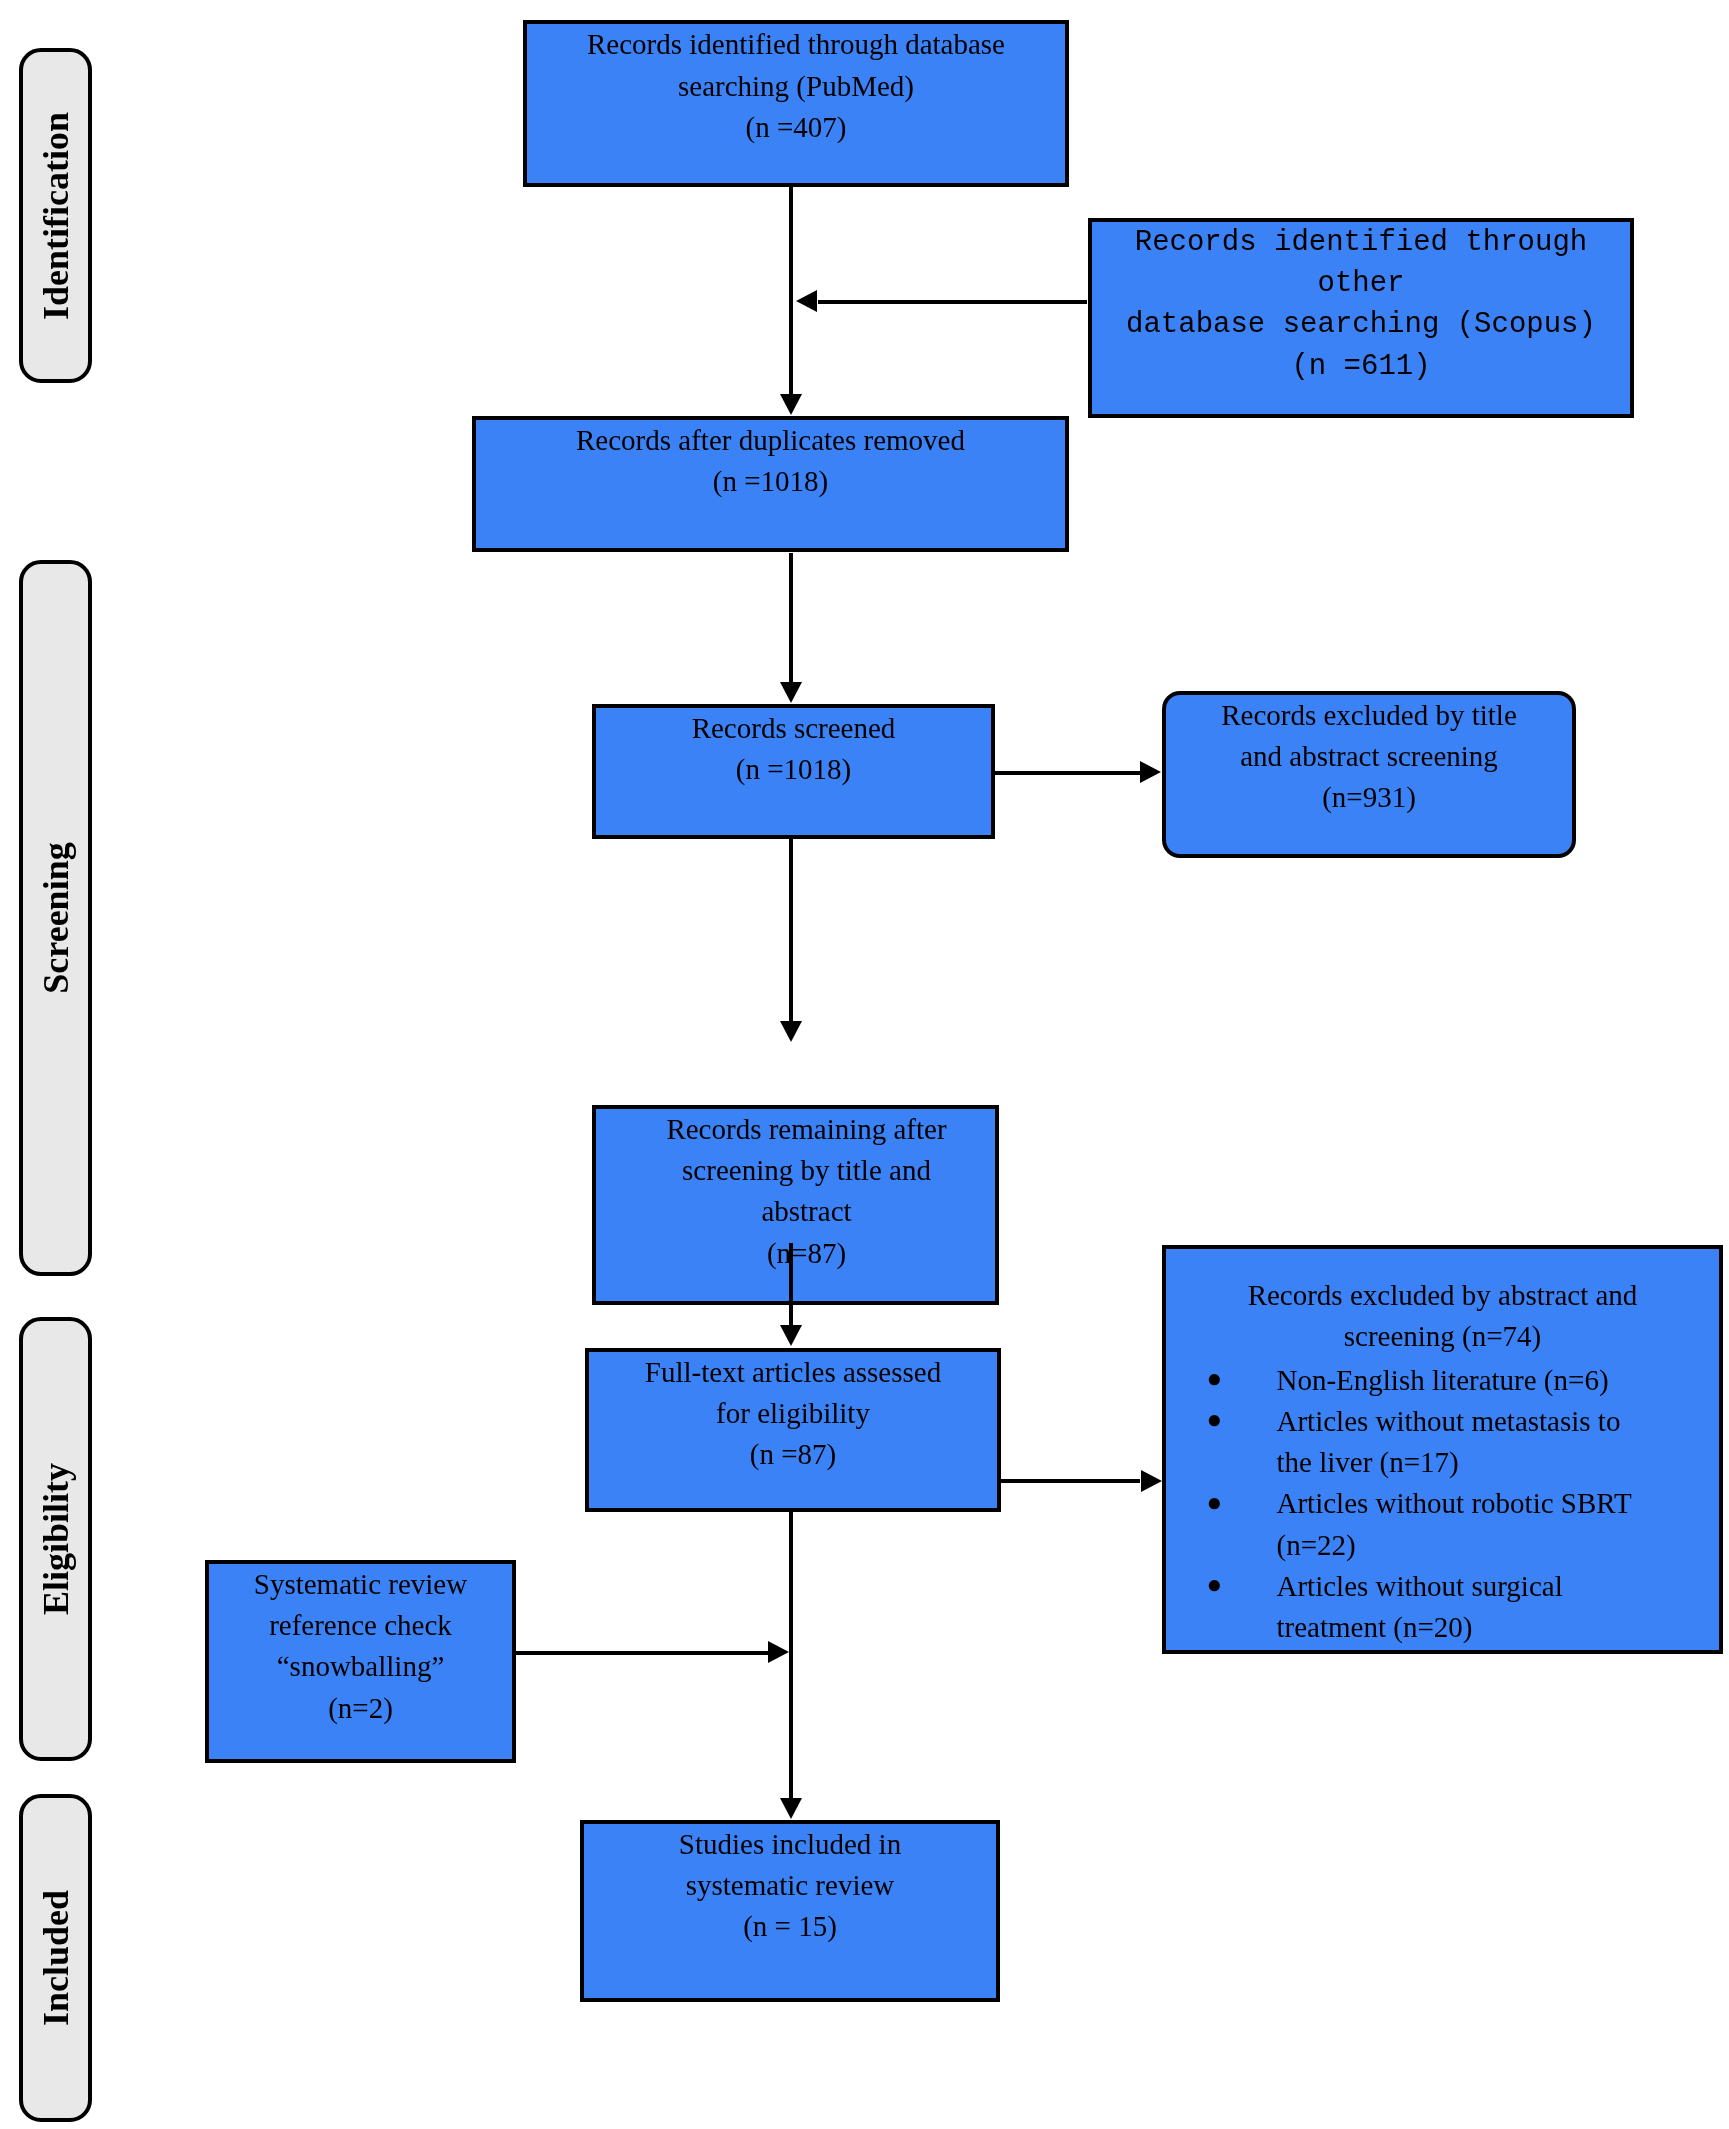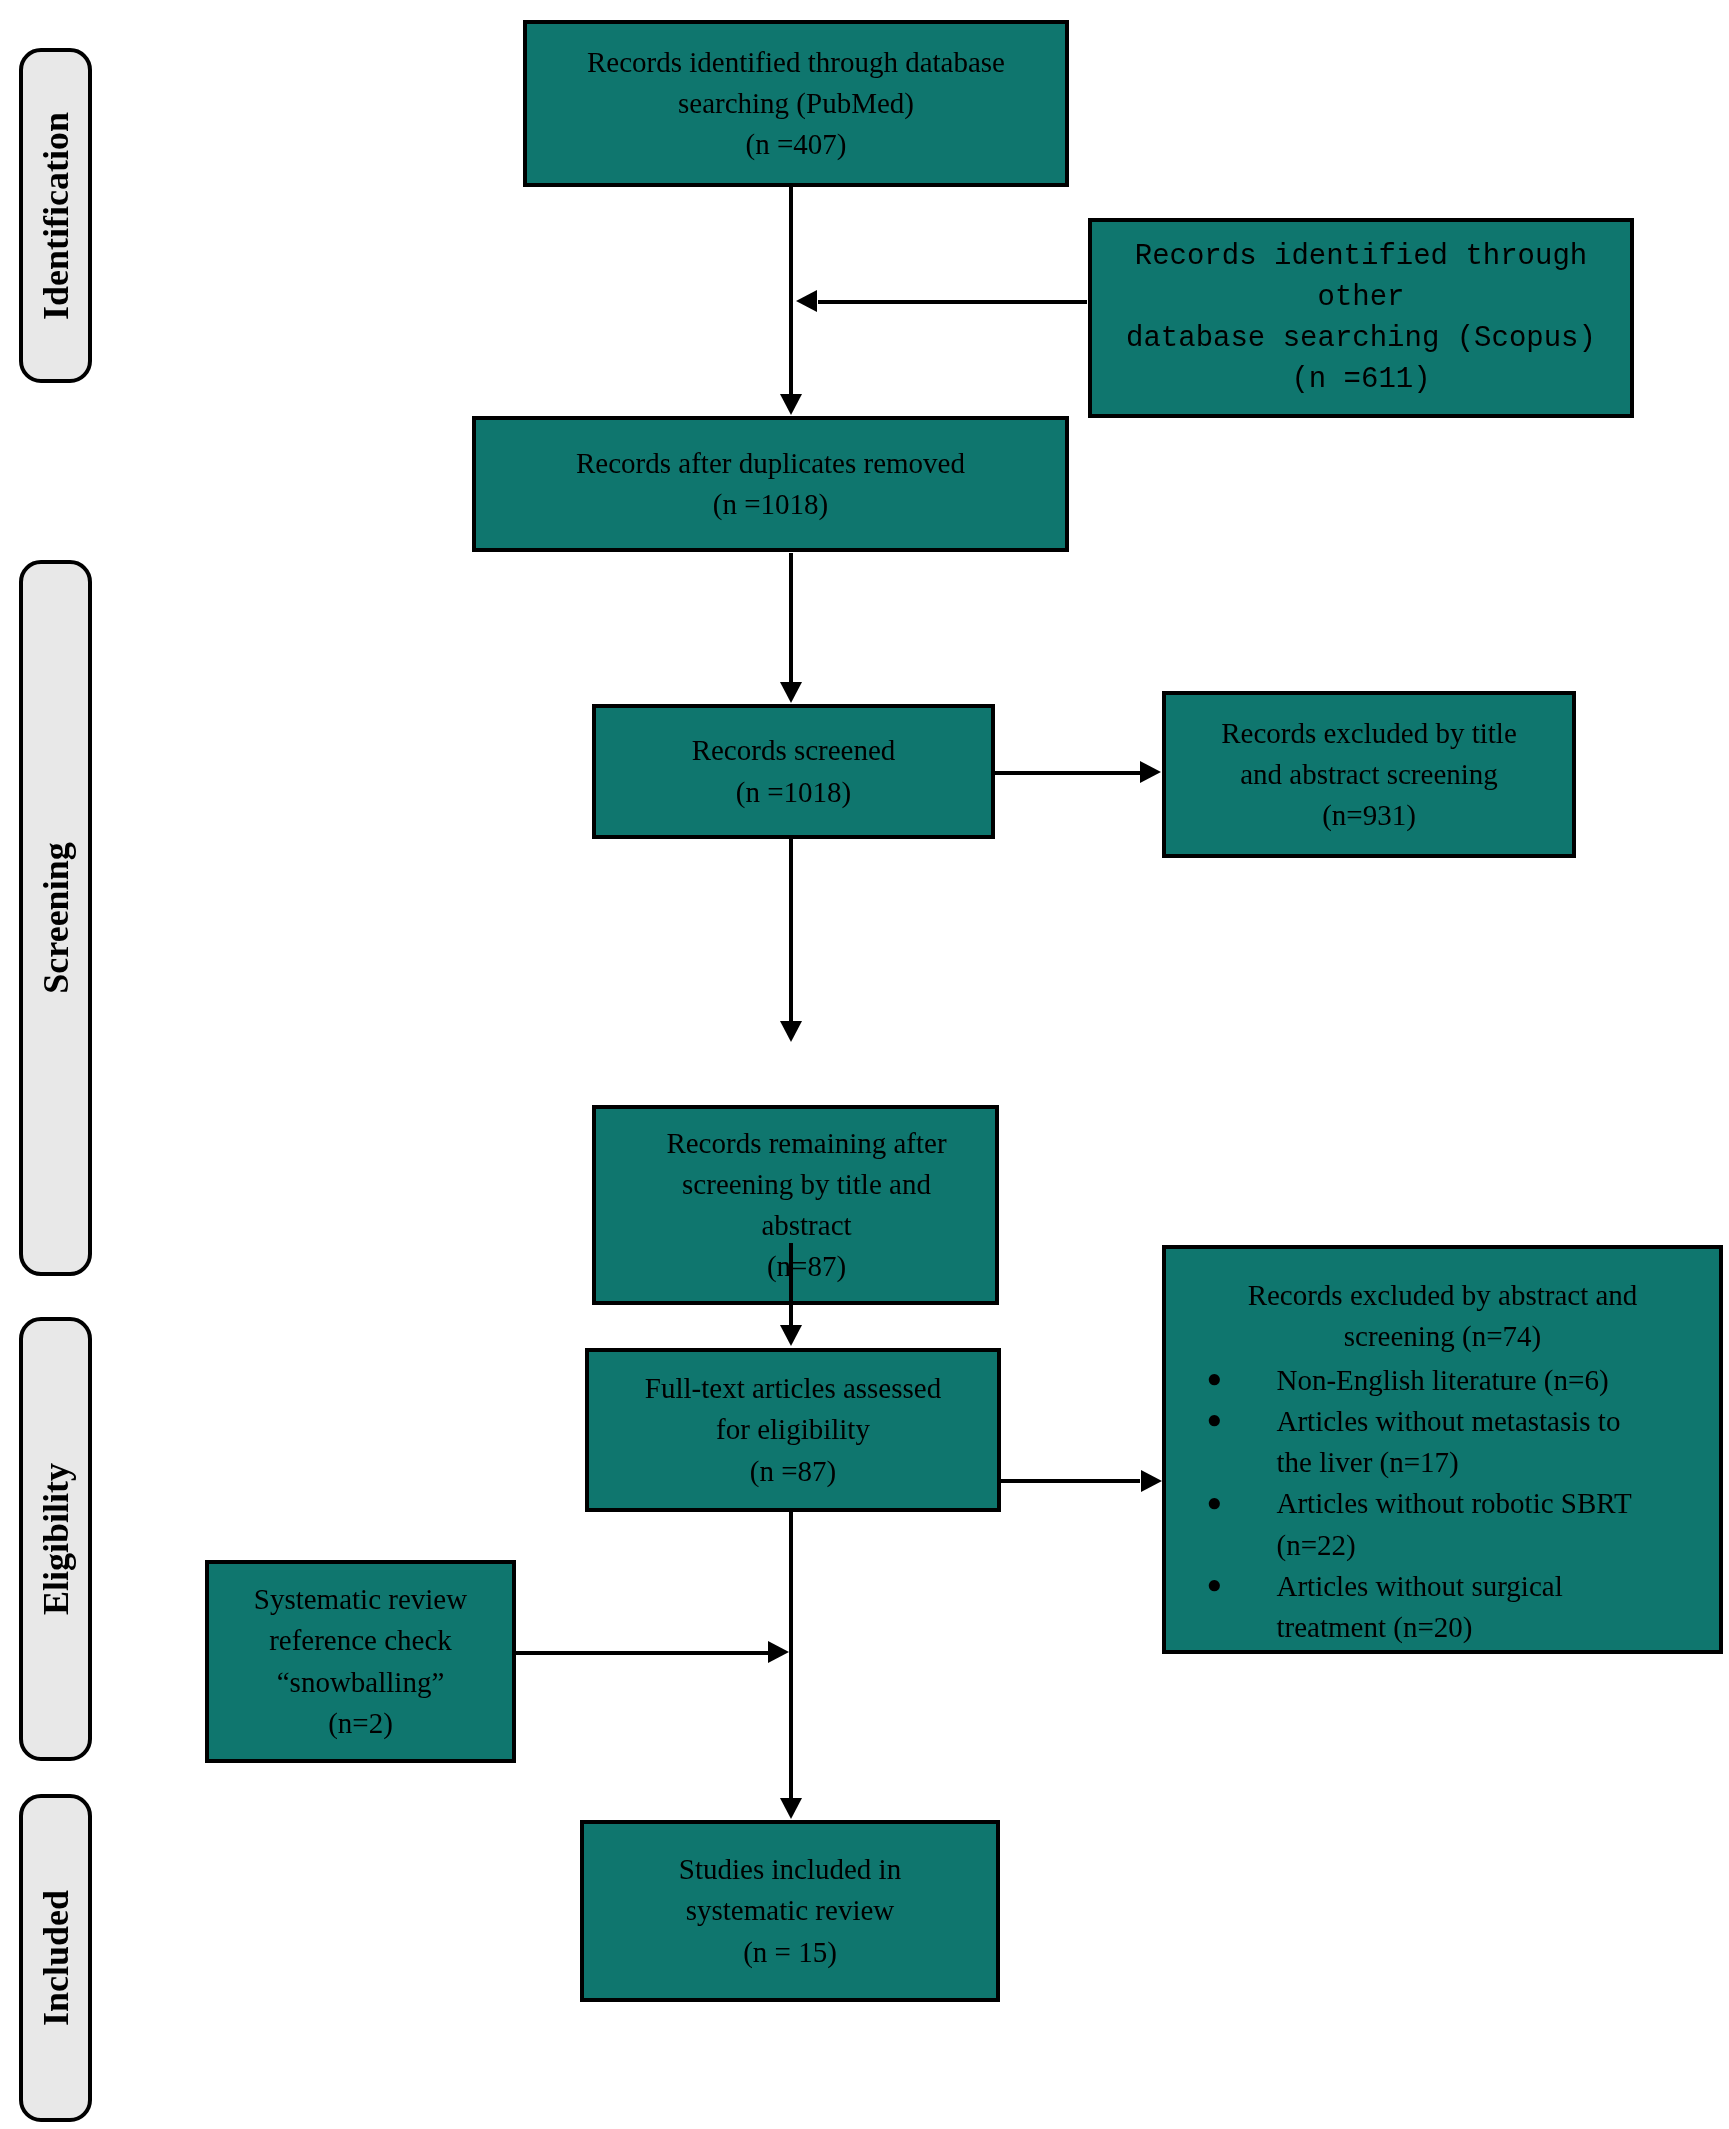--- a/index.html
+++ b/index.html
@@ -7,25 +7,25 @@
     position:relative;
     width:1730px;
     height:2129px;
     background:#ffffff;
     font-family:"Liberation Serif","DejaVu Serif",serif;
     color:#000000;
   }
   
   .fbox{
     position:absolute;
-    background:#0f766e;
+    background:#3b82f6;
     border:4.1px solid #000000;
     box-sizing:border-box;
     display:flex;
-    align-items:center;
+    align-items:flex-start;
     justify-content:center;
     text-align:center;
   }
   .fbox .txt{
     white-space:pre-line;
     font-size:29px;
     line-height:1.42;
   }
   
   .fbox.listbox{
@@ -120,21 +120,21 @@
   <div class="fbox" style="left:460px;top:416px;width:597px;height:136px;margin-left:12px;">
     <div class="txt">Records after duplicates removed
 (n =1018)</div>
   </div>
 
   <div class="fbox" style="left:592px;top:704px;width:403px;height:135px;">
     <div class="txt">Records screened
 (n =1018)</div>
   </div>
 
-  <div class="fbox" style="left:1162px;top:691px;width:414px;height:167px;">
+  <div class="fbox" style="left:1162px;top:691px;width:414px;height:167px;border-radius:18px;">
     <div class="txt">Records excluded by title
 and abstract screening
 (n=931)</div>
   </div>
 
   <div class="fbox" style="left:592px;top:1105px;width:407px;height:200px;padding-left:22px;">
     <div class="txt">Records remaining after
 screening by title and
 abstract
 (n=87)</div>

